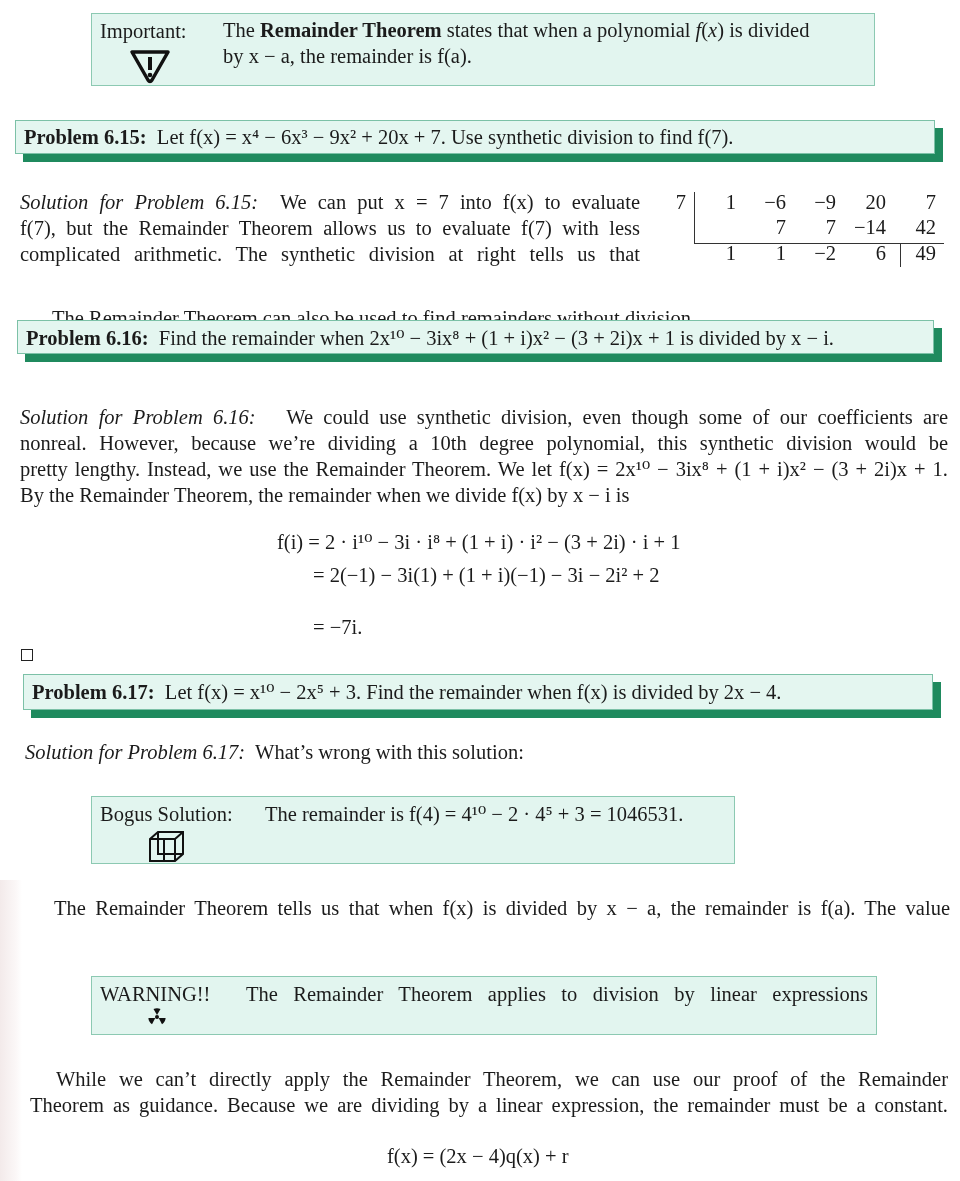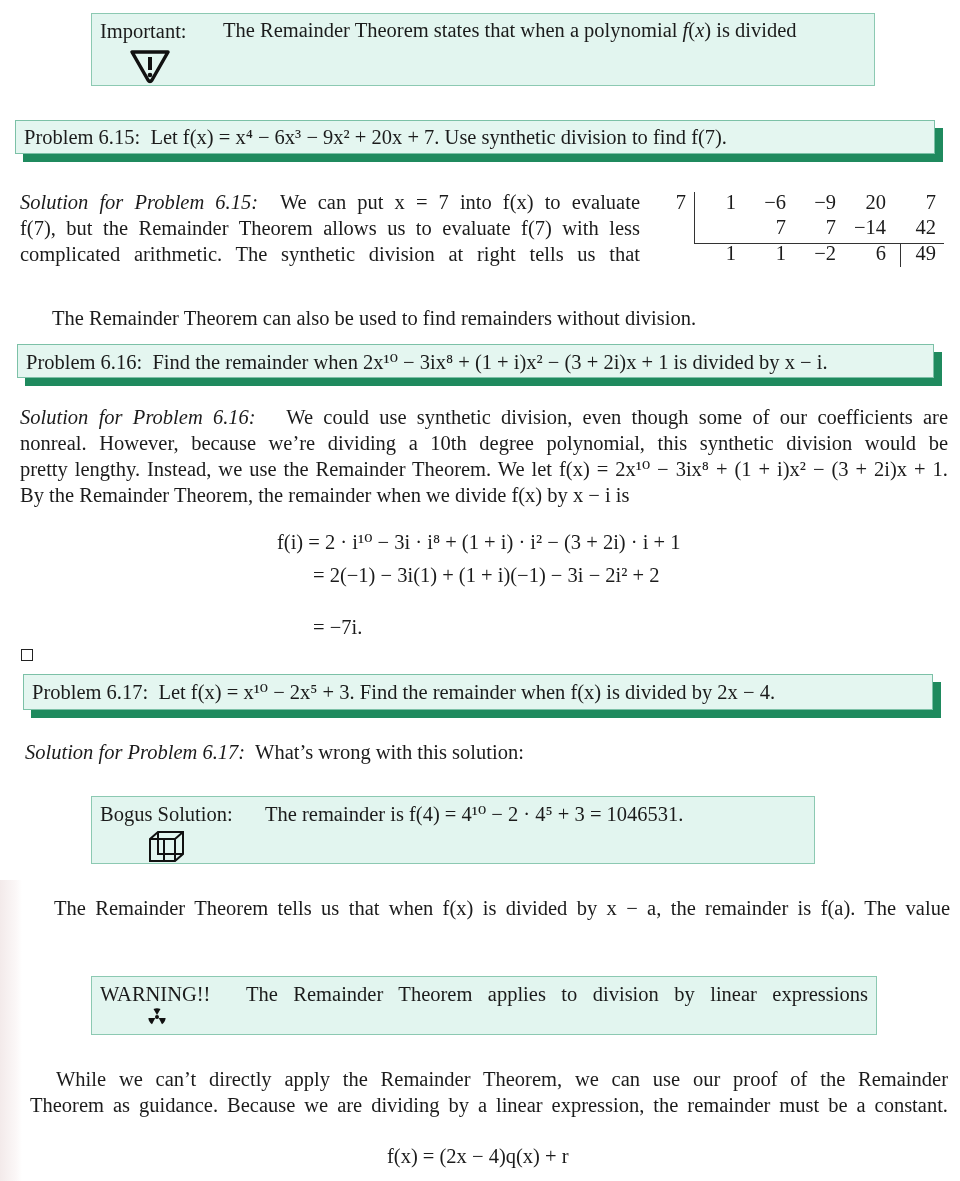--- a/index.html
+++ b/index.html
@@ -8,21 +8,21 @@
     background: #ffffff;
     font-family: "Liberation Serif", "DejaVu Serif", serif;
     color: #1b1b1b;
     font-size: 20.5px;
   }
   .page-edge {
     position: absolute; left: 0; top: 880px; width: 22px; height: 301px;
     background: linear-gradient(to right, #f3eaea, #fbf7f7 70%, #ffffff);
   }
   .i { font-style: italic; }
-  .b { font-weight: normal; }
+  .b { font-weight: bold; }
 
   
   .callout {
     position: absolute;
     background: #e2f5ef;
     border: 1.5px solid #8cc9b2;
     box-sizing: border-box;
   }
   .callout .label { position: absolute; left: 8px; top: 6px; font-weight: normal; }
   .callout .text { position: absolute; line-height: 26px; }
@@ -71,20 +71,21 @@
   <span class="label">Important:</span>
   <span class="icon" style="left:36px; top:34px;">
     <svg width="44" height="36" viewBox="0 0 44 36">
       <path d="M4 4 L40 4 L24 32 Q22 35 20 32 Z" fill="none" stroke="#111" stroke-width="3.5" stroke-linejoin="round"></path>
       <rect x="20" y="9" width="4" height="13" fill="#111"></rect>
       <circle cx="22" cy="27" r="2.3" fill="#111"></circle>
     </svg>
   </span>
   <div class="text" style="left:131px; top:3px; width:645px;">
     <span>The </span><span class="b">Remainder Theorem</span><span> states that when a polynomial </span><span class="i">f</span><span>(</span><span class="i">x</span><span>) is divided</span><br>
+    <span>by x − a, the remainder is f(a).</span>
   </div>
 </div>
 
 <div class="problem" style="left:15px; top:120px; width:920px; height:34px;">
   <div class="shadow"></div>
   <div class="face">
     <span class="b">Problem 6.15:</span>&nbsp;
     <span>Let f(x) = x⁴ − 6x³ − 9x² + 20x + 7. Use synthetic division to find f(7).</span>
   </div>
 </div>
@@ -114,21 +115,21 @@
 
   <div class="cell" style="left:36px; top:51px;">1</div>
   <div class="cell" style="left:86px; top:51px;">1</div>
   <div class="cell" style="left:136px; top:51px;">−2</div>
   <div class="cell" style="left:186px; top:51px;">6</div>
   <div class="cell" style="left:236px; top:51px;">49</div>
 </div>
 
 <div class="para" style="left:52px; top:305px;">The Remainder Theorem can also be used to find remainders without division.</div>
 
-<div class="problem" style="left:17px; top:344px; width:917px; height:34px;">
+<div class="problem" style="left:17px; top:320px; width:917px; height:34px;">
   <div class="shadow"></div>
   <div class="face">
     <span class="b">Problem 6.16:</span>&nbsp;
     <span>Find the remainder when 2x¹⁰ − 3ix⁸ + (1 + i)x² − (3 + 2i)x + 1 is divided by x − i.</span>
   </div>
 </div>
 
 <div class="para" style="left:20px; top:404px; width:928px;">
   <div class="justify"><span class="i">Solution for Problem 6.16:</span>&nbsp;&nbsp; <span>We could use synthetic division, even though some of our coefficients are</span></div>
   <div class="justify">nonreal. However, because we’re dividing a 10th degree polynomial, this synthetic division would be</div>
@@ -148,21 +149,21 @@
     <span class="b">Problem 6.17:</span>&nbsp;
     <span>Let f(x) = x¹⁰ − 2x⁵ + 3. Find the remainder when f(x) is divided by 2x − 4.</span>
   </div>
 </div>
 
 <div class="para" style="left:25px; top:739px;">
   <span class="i">Solution for Problem 6.17:</span>&nbsp;
   <span>What’s wrong with this solution:</span>
 </div>
 
-<div class="callout" style="left:91px; top:796px; width:724px; height:68px;">
+<div class="callout" style="left:91px; top:796px; width:644px; height:68px;">
   <span class="label">Bogus Solution:</span>
   <span class="icon" style="left:55px; top:33px;">
     <svg width="40" height="32" viewBox="0 0 40 32">
       <g fill="none" stroke="#111" stroke-width="2">
         <path d="M3 9 L11 2 L36 2 L36 24 L28 31 L3 31 Z"></path>
         <path d="M3 9 L28 9 L36 2"></path>
         <path d="M28 9 L28 31"></path>
         <path d="M11 2 L11 24 L36 24"></path>
         <path d="M17 9 L17 31"></path>
       </g>

